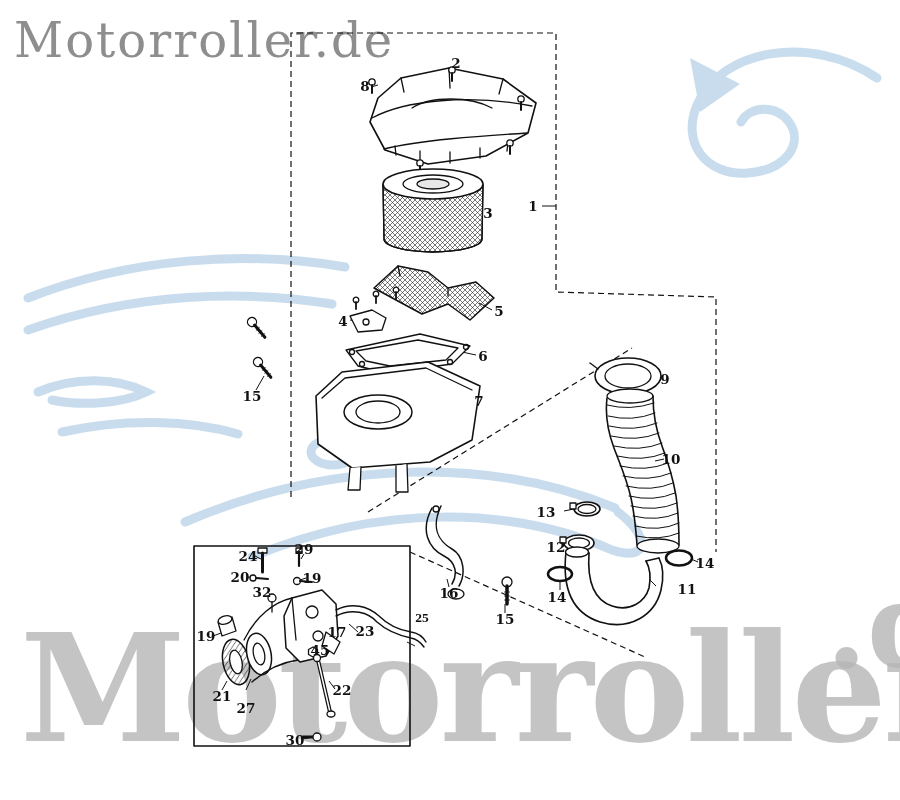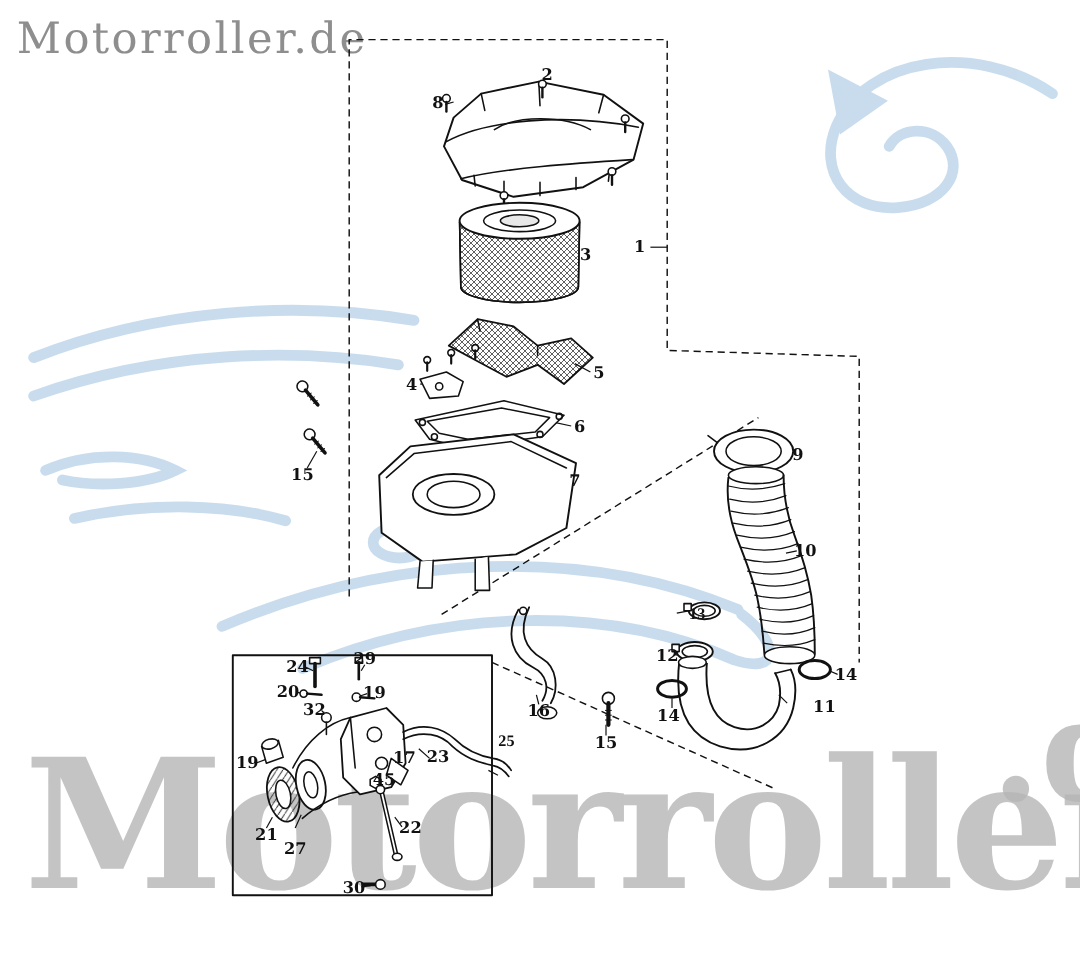--- a/index.html
+++ b/index.html
@@ -1,17 +1,17 @@
 <!DOCTYPE html>
 <html><head>
 <meta charset="utf-8">
 <style>
   html,body{margin:0;padding:0;background:#ffffff;}
   .stage{position:relative;width:900px;height:800px;background:#fff;overflow:hidden;font-family:"DejaVu Serif",serif;}
-  .wm-top{position:absolute;left:14px;top:12px;font-size:36px;letter-spacing:2px;color:#8e8e8e;z-index:1;white-space:nowrap;}
+  .wm-top{position:absolute;left:14px;top:12px;font-size:48px;letter-spacing:2px;color:#8e8e8e;z-index:1;white-space:nowrap;}
   .wm-bottom{position:absolute;left:20px;top:600px;font-size:150px;font-weight:bold;color:#b6b6b6;opacity:.8;z-index:1;white-space:nowrap;letter-spacing:-4px;}
   .wm-bottom-right{position:absolute;left:826px;top:556px;font-size:118px;font-weight:bold;color:#b6b6b6;opacity:.8;z-index:1;}
   svg.diagram{position:absolute;left:0;top:0;z-index:2;}
   .labels-layer{position:absolute;left:0;top:0;width:900px;height:800px;z-index:3;pointer-events:none;}
   .part-label{position:absolute;transform:translate(-50%,-50%);font-size:13.5px;font-weight:bold;color:#111;font-family:"DejaVu Serif",serif;}
 </style>
 </head>
 <body>
 
 <div class="stage">
@@ -297,21 +297,21 @@
       <span class="part-label" style="left: 456px; top: 63px;">2</span>
       <span class="part-label" style="left: 365px; top: 86px;">8</span>
       <span class="part-label" style="left: 488px; top: 213px;">3</span>
       <span class="part-label" style="left: 343px; top: 321px;">4</span>
       <span class="part-label" style="left: 499px; top: 311px;">5</span>
       <span class="part-label" style="left: 483px; top: 356px;">6</span>
       <span class="part-label" style="left: 479px; top: 401px;">7</span>
       <span class="part-label" style="left: 252px; top: 396px;">15</span>
       <span class="part-label" style="left: 665px; top: 379px;">9</span>
       <span class="part-label" style="left: 671px; top: 459px;">10</span>
-      <span class="part-label" style="left: 581px; top: 512px; font-family: Liberation Serif, serif;">13</span>
+      <span class="part-label" style="left: 546px; top: 512px;">13</span>
       <span class="part-label" style="left: 556px; top: 547px;">12</span>
       <span class="part-label" style="left: 557px; top: 597px;">14</span>
       <span class="part-label" style="left: 705px; top: 563px;">14</span>
       <span class="part-label" style="left: 663px; top: 589px; margin-left: 24px;">11</span>
       <span class="part-label" style="left: 505px; top: 619px;">15</span>
       <span class="part-label" style="left: 449px; top: 593px;">16</span>
       <span class="part-label" style="left: 206px; top: 636px;">19</span>
       <span class="part-label" style="left: 240px; top: 577px;">20</span>
       <span class="part-label" style="left: 248px; top: 556px;">24</span>
       <span class="part-label" style="left: 262px; top: 592px;">32</span>

